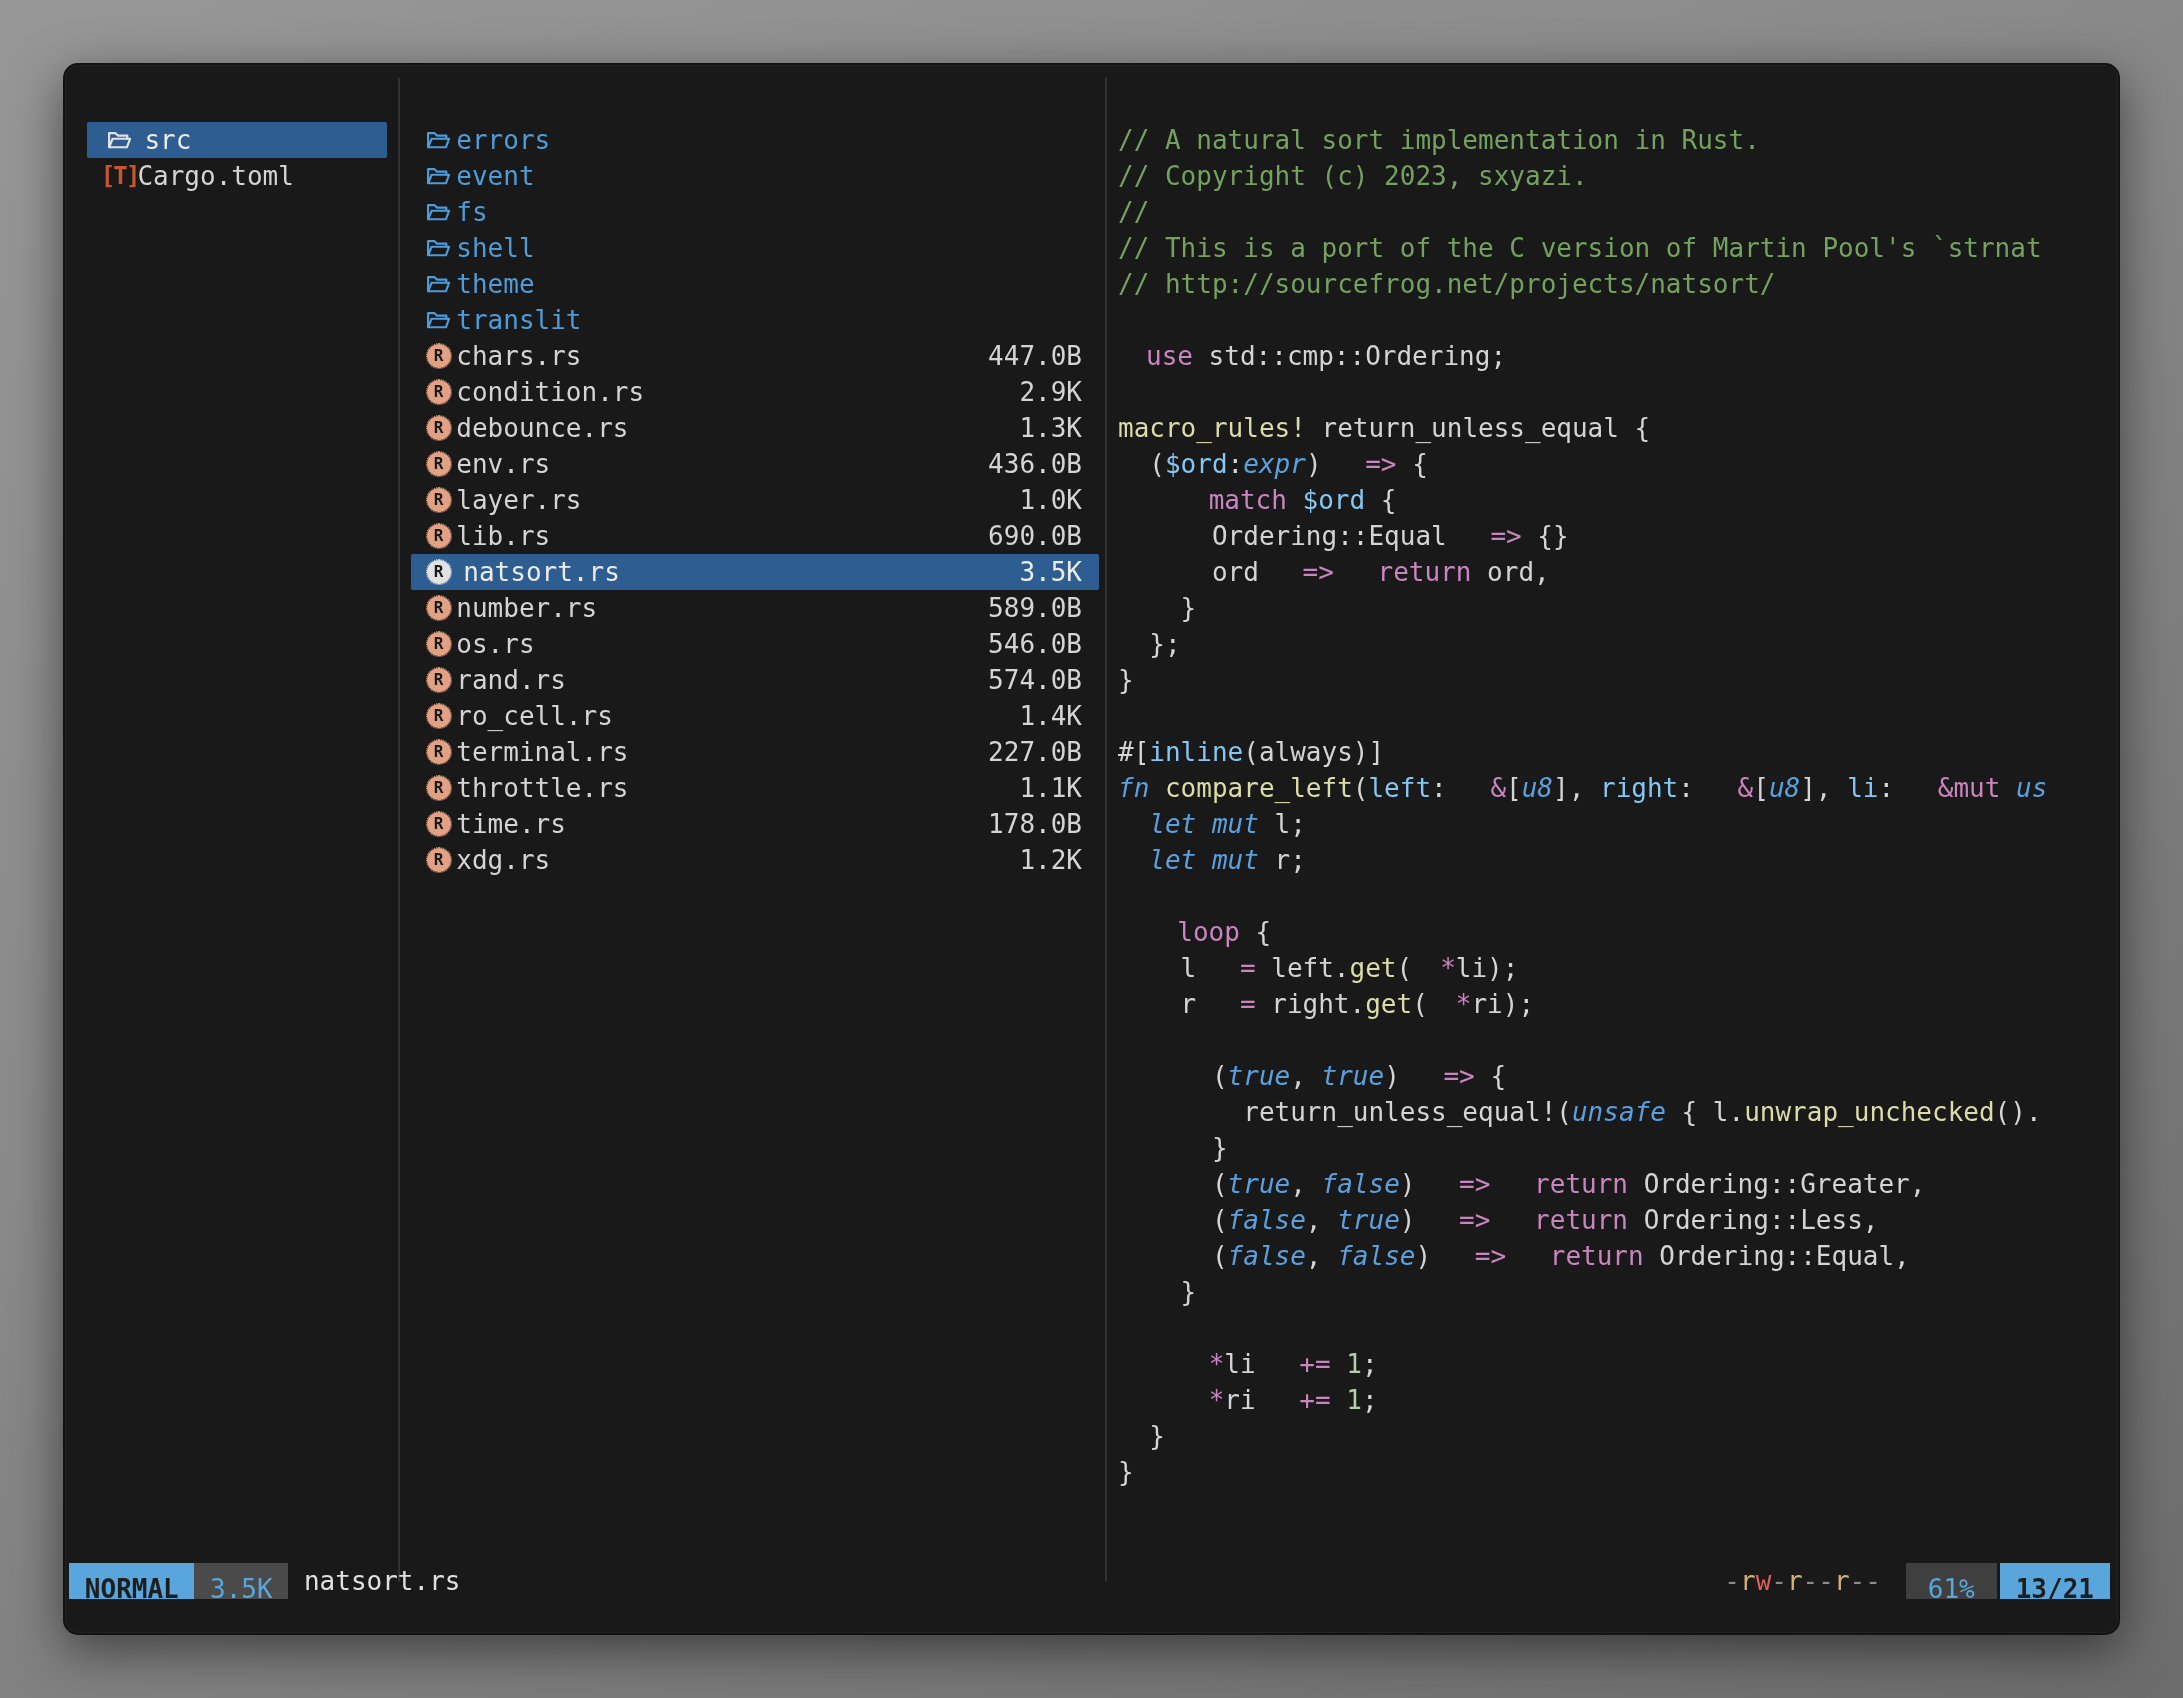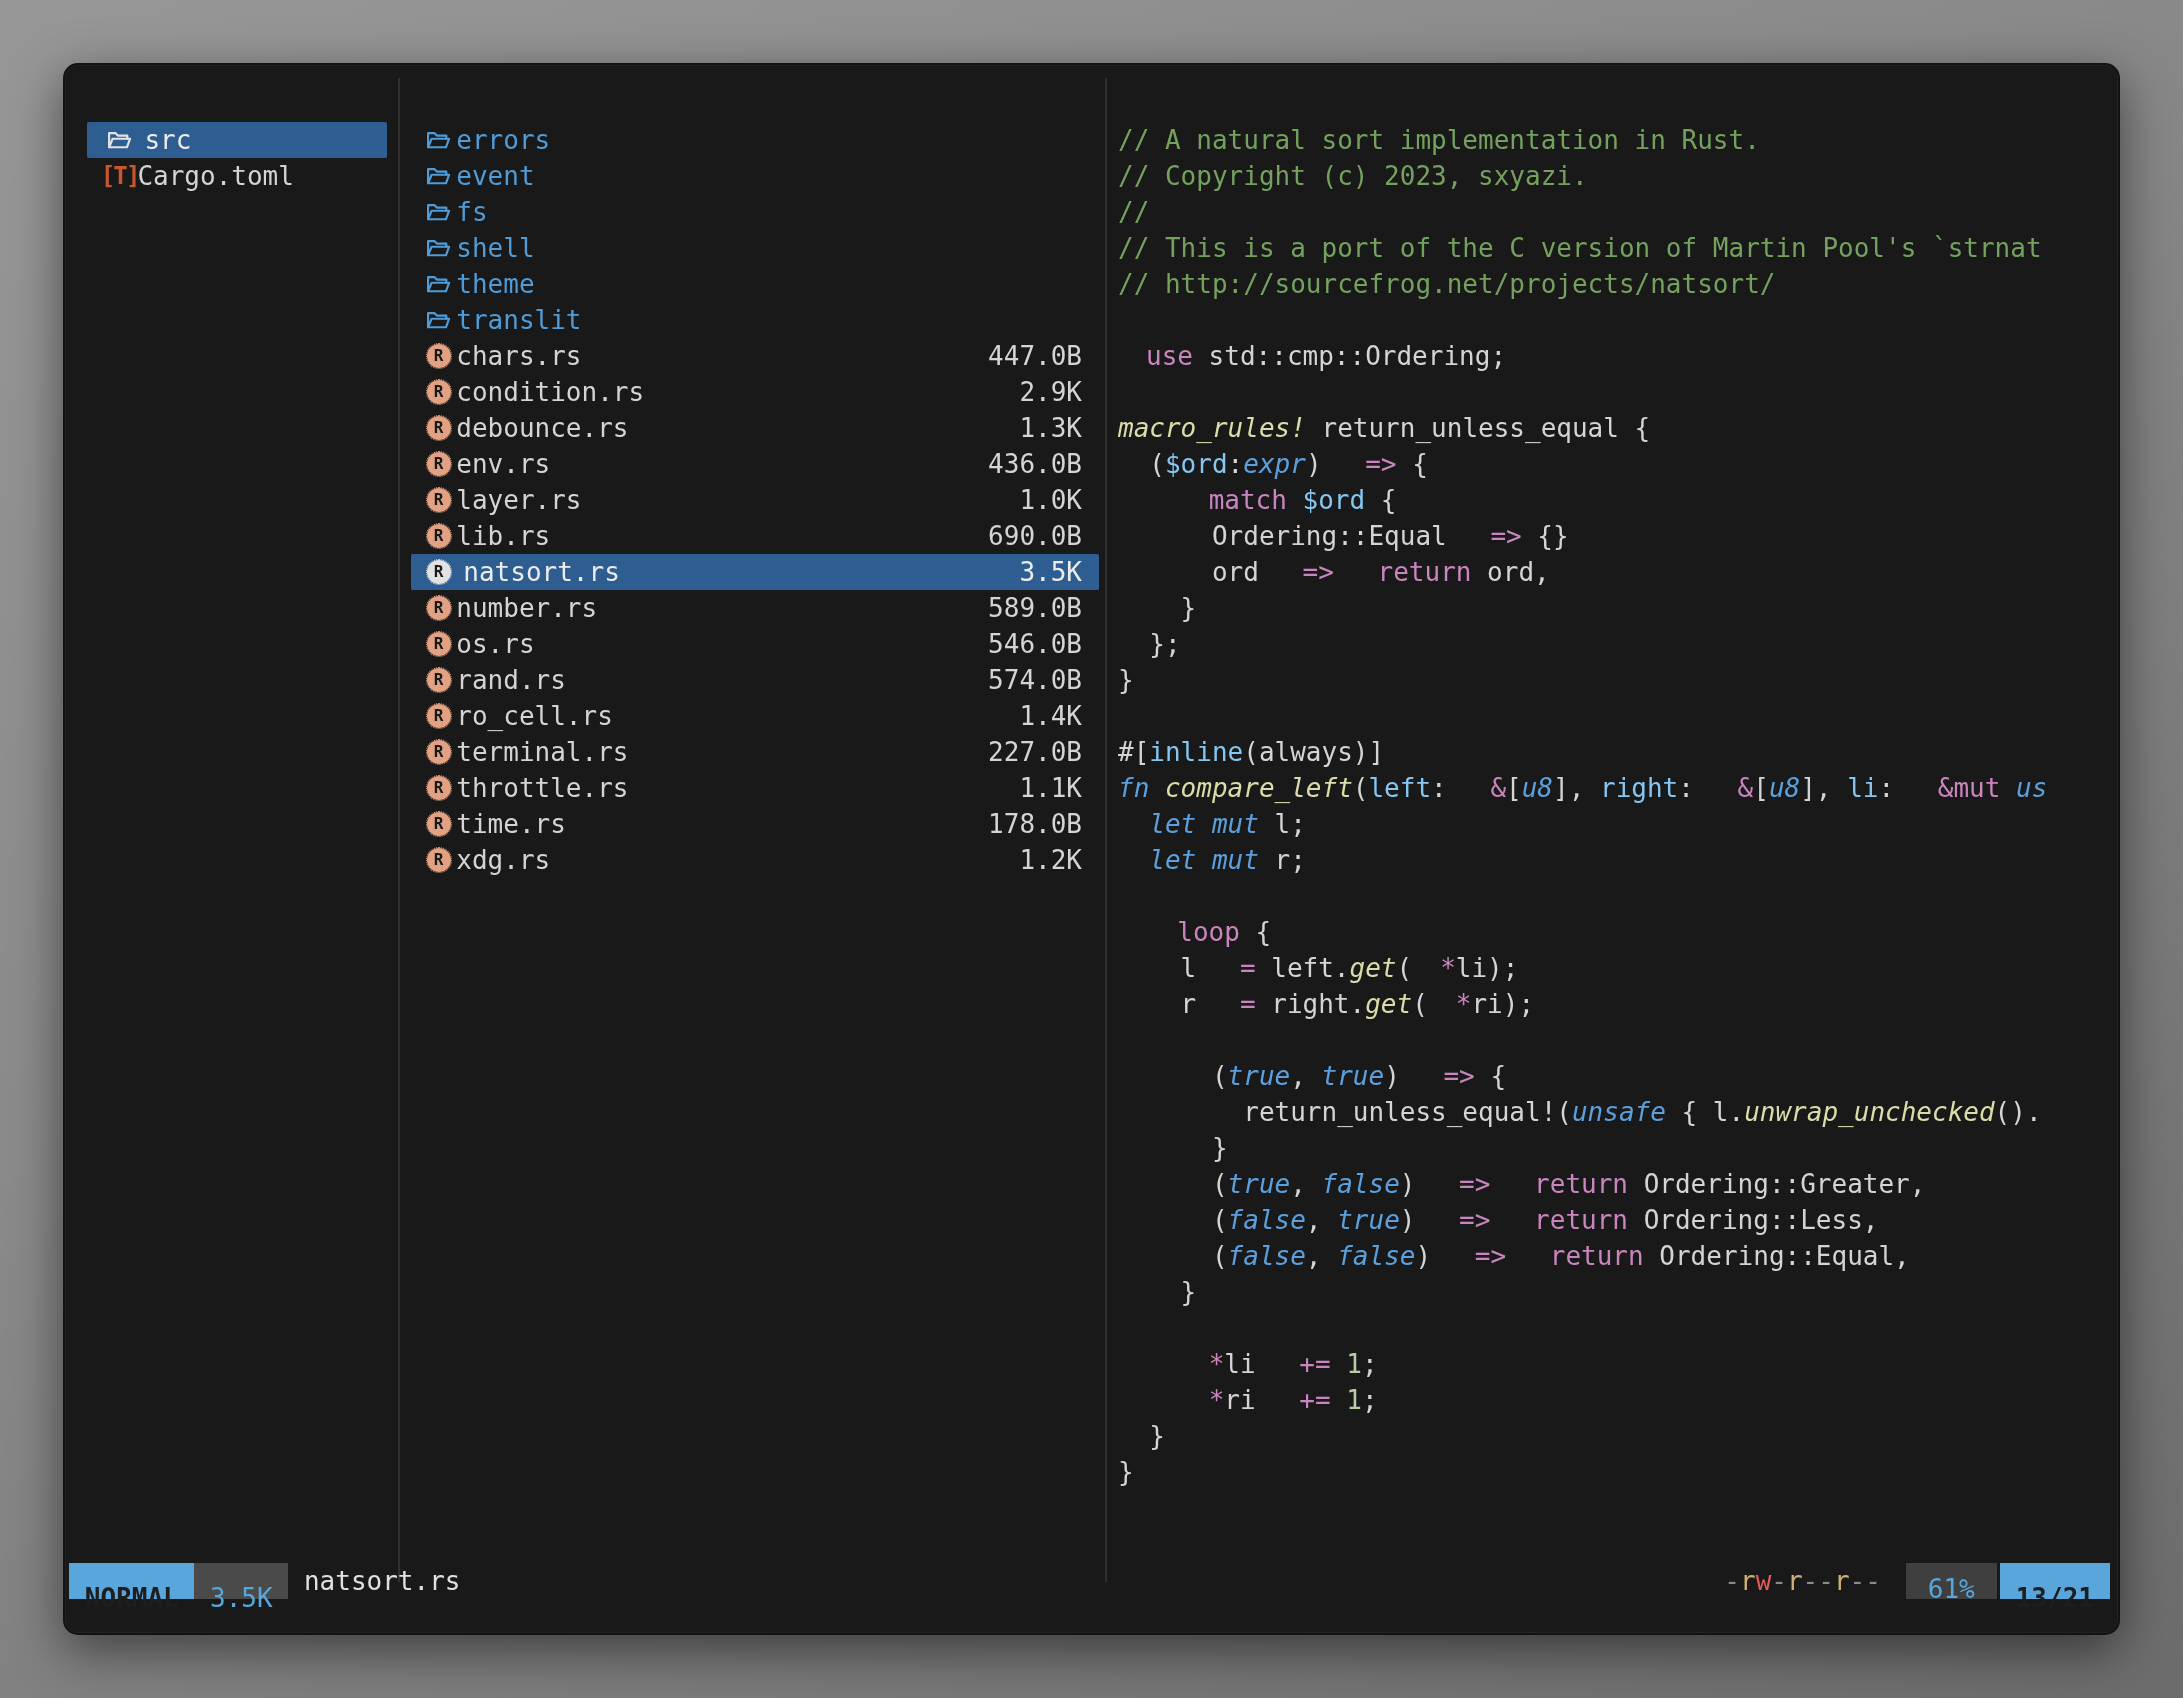--- a/index.html
+++ b/index.html
@@ -53,28 +53,28 @@
     font-size:16px;font-weight:bold;line-height:1;
     background:currentColor; position:relative;
   }
   .rust-badge i{font-style:normal;color:#191919;}
   .row:not(.selected) .rust-badge{color:var(--peach);outline:1.7px dotted var(--peach);outline-offset:0.8px;}
   .row.selected .rust-badge{color:#e2e2e2;outline:1.7px dotted #e2e2e2;outline-offset:0.8px;}
   .toml-badge{color:var(--toml);font-weight:bold;letter-spacing:-1.7px;font-size:24px;}
 
   .code-line{height:36px;line-height:36px;white-space:pre;overflow:hidden;}
   .tok-cm{color:var(--cm);} .tok-kw{color:var(--kw);margin-left:28px;} .tok-kb{color:var(--kb);font-style:italic;}
-  .tok-pb{color:var(--pb);} .tok-fy{color:var(--fy);font-style:italic;} .tok-wh{color:var(--fg);}
+  .tok-pb{color:var(--pb);} .tok-fy{color:var(--fy);} .tok-wh{color:var(--fg);}
   .tok-nm{color:var(--nm);}
 
   .statusbar{
     position:absolute; left:4.2px; right:8.4px; bottom:34px; height:36px;
     display:flex; align-items:center; white-space:pre;
   }
-  .seg{display:inline-block;height:36px;line-height:36px;padding:17px 1ch;}
+  .seg{display:inline-block;height:36px;line-height:36px;padding:8px 1ch;}
   .seg-mode{background:var(--accent);color:#1e1e1e;font-weight:bold;}
   .seg-size{background:var(--seg-gray);color:var(--accent);}
   .status-fname{margin-left:1ch;color:#e0e0e0;}
   .status-right{margin-left:auto;display:flex;align-items:center;}
   .perms{margin-right:25px;}
   .perm-dim{color:var(--dim);} .perm-read{color:var(--permr);} .perm-write{color:var(--permw);}
   .seg-pct{background:var(--seg-gray2);color:var(--accent);padding:8px 1.4ch;}
   .seg-pos{background:var(--accent);color:#1e1e1e;font-weight:bold;margin-left:3.4px;}
 </style>
 </head>

